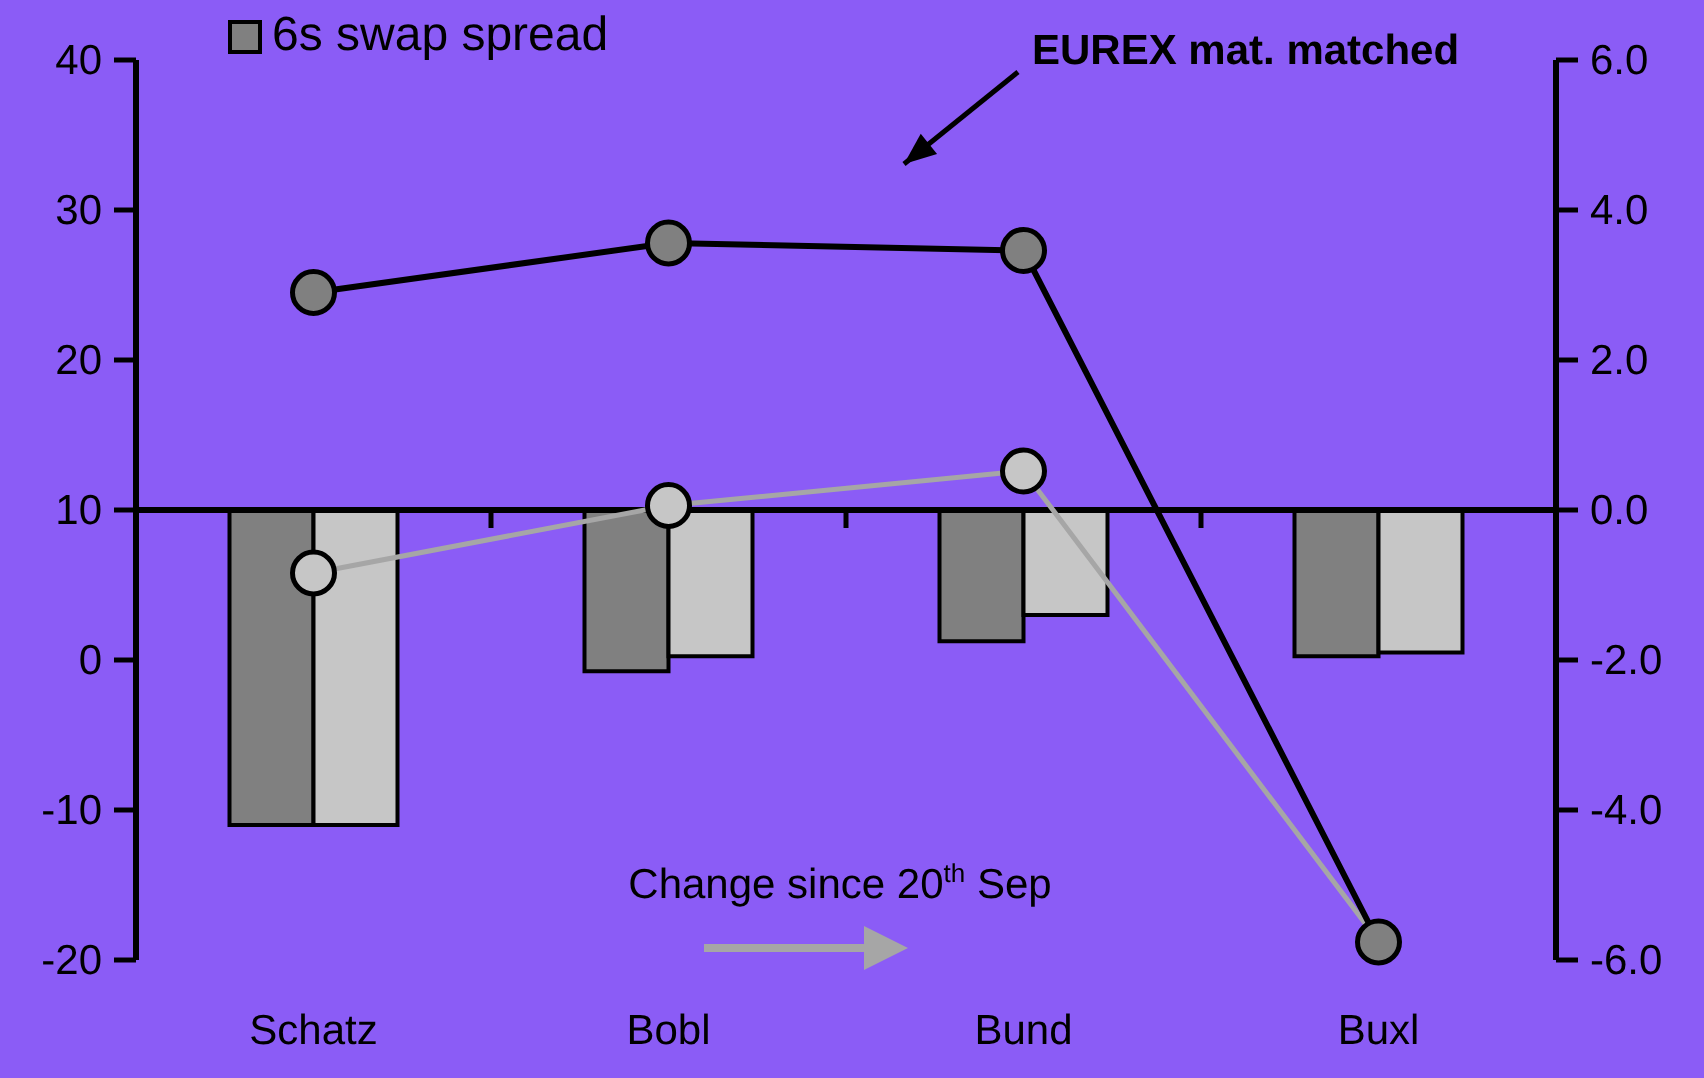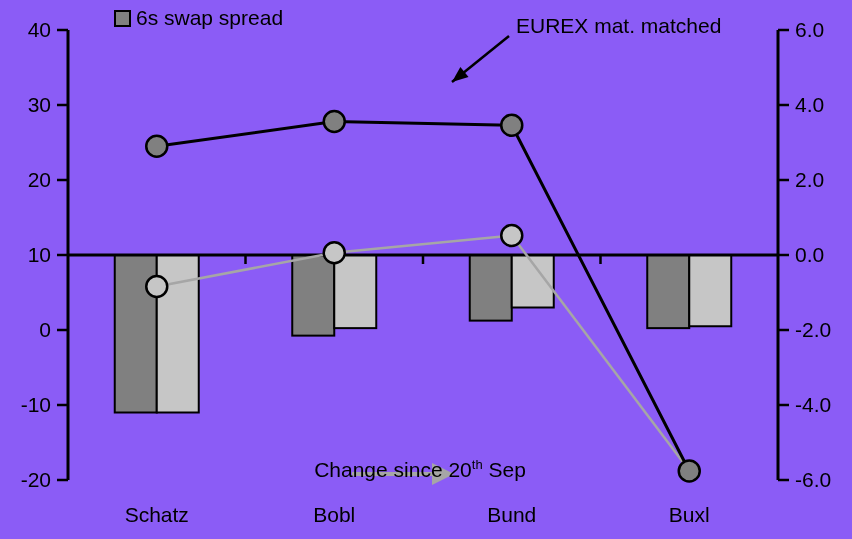--- a/index.html
+++ b/index.html
@@ -15,25 +15,25 @@
   #chart-svg { position: absolute; left: 0; top: 0; }
   .overlay { position: absolute; }
   #legend { left: 114px; top: 6px; display: flex; flex-direction: column; gap: 8px; }
   .legend-row { display: flex; align-items: center; gap: 5px; }
   .legend-swatch {
     width: 13px; height: 13px;
     border: 2px solid #000;
     box-sizing: content-box;
     flex: 0 0 auto;
   }
-  .legend-label { font-size: 21px; line-height: 24px; white-space: nowrap; }
-  #annotation { left: 516px; top: 13px; font-size: 21px; line-height: 25px; }
+  .legend-label { font-size: 24px; line-height: 24px; white-space: nowrap; }
+  #annotation { left: 516px; top: 13px; font-size: 21px; line-height: 25px; font-weight: bold; }
   #change-note {
     left: 270px; top: 431px; width: 300px;
-    text-align: center; font-size: 21px; line-height: 24px; margin-top: 27px;
+    text-align: center; font-size: 21px; line-height: 24px;
   }
   #change-note sup { font-size: 13px; line-height: 0; }
   svg text {
     font-family: "Liberation Sans", sans-serif;
     font-size: 21px;
     fill: #000;
   }
 </style>
 </head>
 <body>

